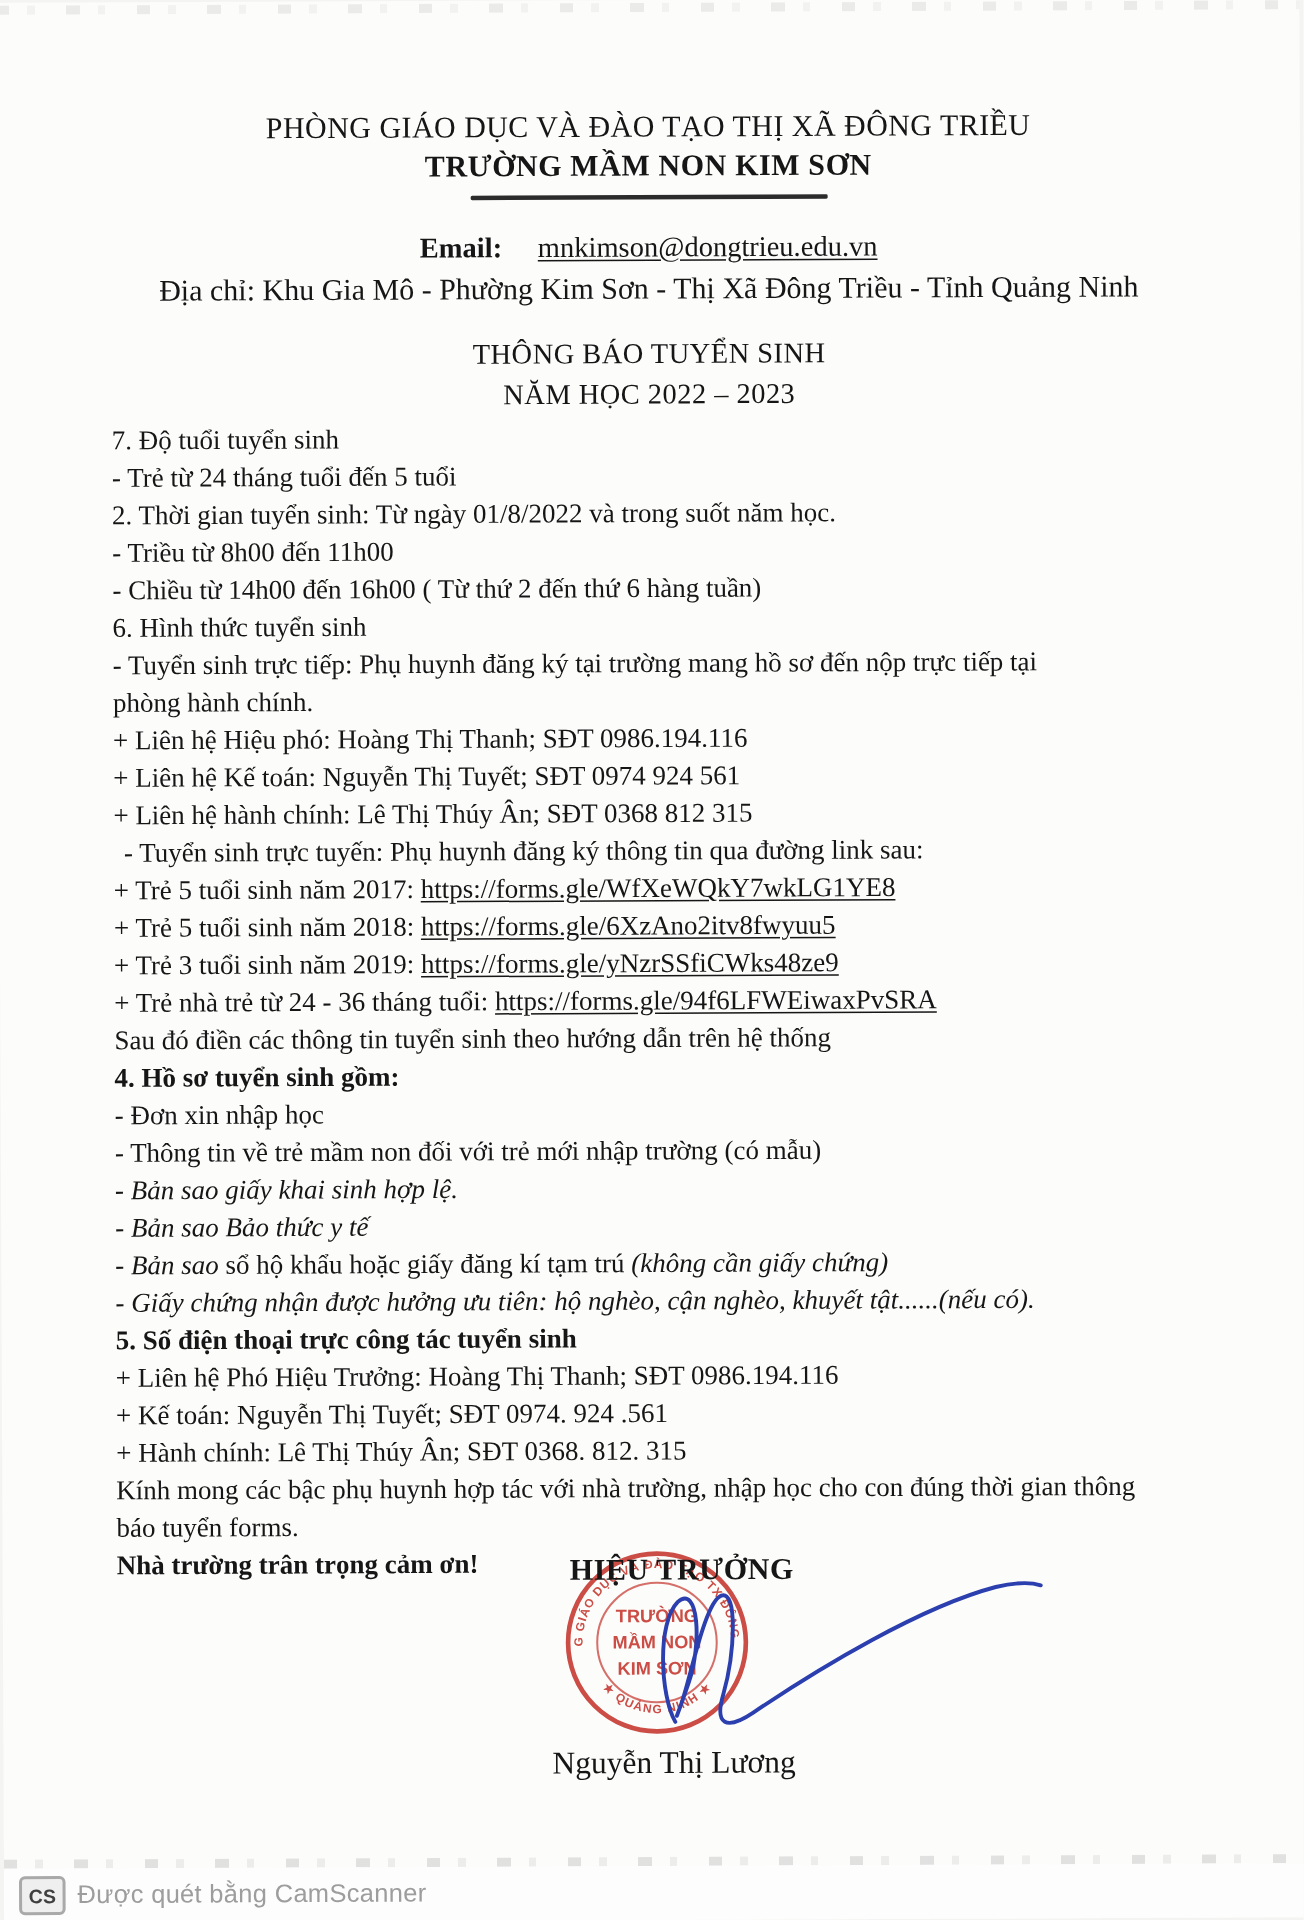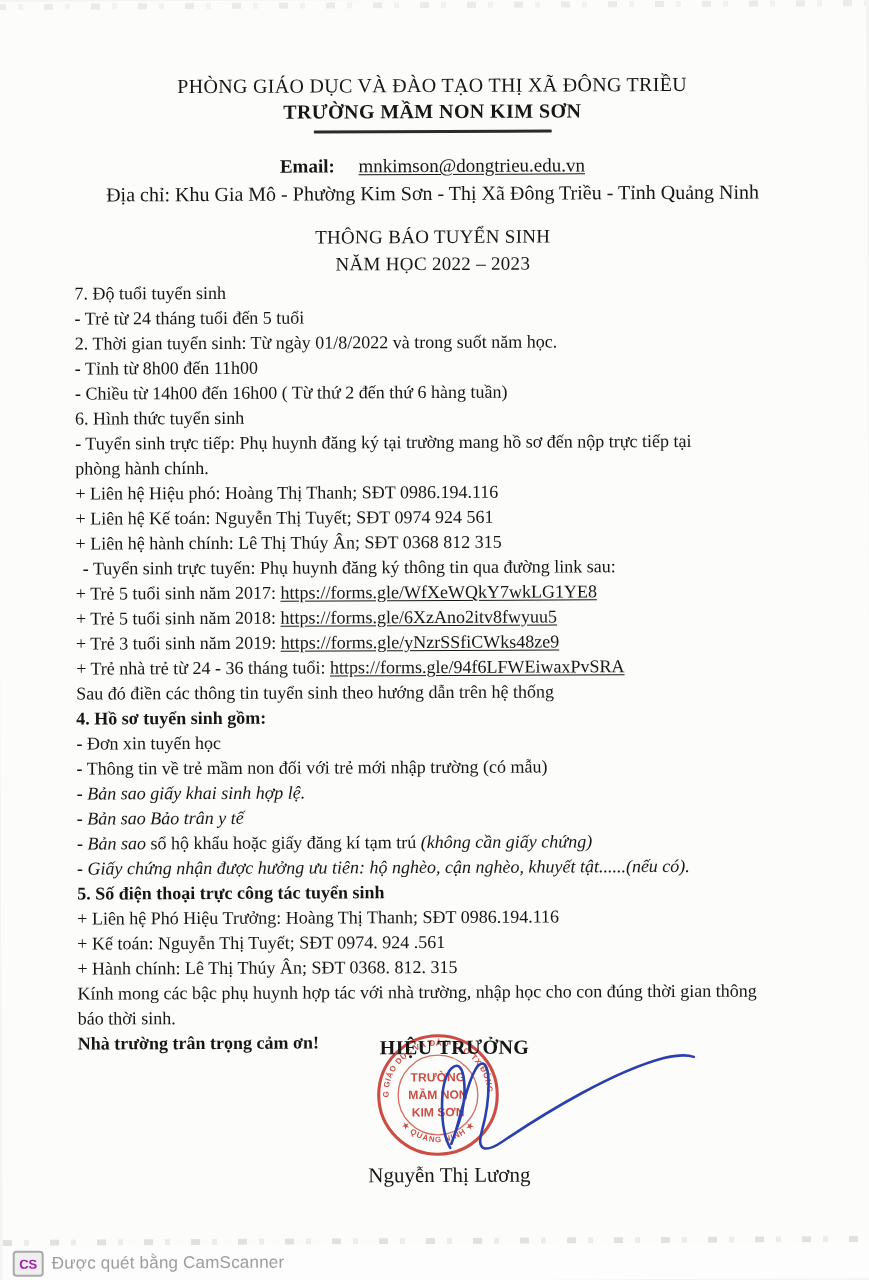--- a/index.html
+++ b/index.html
@@ -46,21 +46,21 @@
   .stamp{position:absolute;left:368px;top:1027px;width:136px;height:136px;z-index:2;opacity:.88;}
   .signature{position:absolute;left:380px;top:1040px;width:330px;height:140px;z-index:3;}
 
   .footer{
     position:absolute;left:0;top:1244px;width:869px;height:36px;
     background:#fdfdfd;display:flex;align-items:center;
     font-family:"Liberation Sans","DejaVu Sans",sans-serif;
   }
   .cs-badge{
     margin-left:10px;width:27px;height:22px;border:2px solid #a9a9a9;border-radius:4px;
-    background:#efefef;color:#a21caf;font-weight:bold;font-size:13px;
+    background:#efefef;color:#404040;font-weight:bold;font-size:13px;
     display:flex;align-items:center;justify-content:center;flex:0 0 auto;
   }
   .cs-text{margin-left:8px;color:#9d9d9d;font-size:17px;letter-spacing:.2px;}
 </style>
 </head>
 <body>
 
 <div class="scan-page">
   <div class="noise-strip noise-top"></div>
 
@@ -78,47 +78,47 @@
 
     <div class="title">
       <div>THÔNG BÁO TUYỂN SINH</div>
       <div>NĂM HỌC 2022 – 2023</div>
     </div>
 
     <div class="body-lines">
         <div class="line"><span class="seg-regular">7. Độ tuổi tuyển sinh</span></div>
         <div class="line"><span class="seg-regular">- Trẻ từ 24 tháng tuổi đến 5 tuổi</span></div>
         <div class="line"><span class="seg-regular">2. Thời gian tuyển sinh: Từ ngày 01/8/2022 và trong suốt năm học.</span></div>
-        <div class="line"><span class="seg-regular">- Tỉnh từ 8h00 đến 11h00</span></div>
+        <div class="line"><span class="seg-regular">- Triều từ 8h00 đến 11h00</span></div>
         <div class="line"><span class="seg-regular">- Chiều từ 14h00 đến 16h00 ( Từ thứ 2 đến thứ 6 hàng tuần)</span></div>
         <div class="line"><span class="seg-regular">6. Hình thức tuyển sinh</span></div>
         <div class="line"><span class="seg-regular">- Tuyển sinh trực tiếp: Phụ huynh đăng ký tại trường mang hồ sơ đến nộp trực tiếp tại</span></div>
         <div class="line"><span class="seg-regular">phòng hành chính.</span></div>
         <div class="line"><span class="seg-regular">+ Liên hệ Hiệu phó: Hoàng Thị Thanh; SĐT 0986.194.116</span></div>
         <div class="line"><span class="seg-regular">+ Liên hệ Kế toán: Nguyễn Thị Tuyết; SĐT 0974 924 561</span></div>
         <div class="line"><span class="seg-regular">+ Liên hệ hành chính: Lê Thị Thúy Ân; SĐT 0368 812 315</span></div>
         <div class="line indent"><span class="seg-regular">- Tuyển sinh trực tuyến: Phụ huynh đăng ký thông tin qua đường link sau:</span></div>
         <div class="line"><span class="seg-regular">+ Trẻ 5 tuổi sinh năm 2017: </span><a href="#" class="seg-link">https://forms.gle/WfXeWQkY7wkLG1YE8</a></div>
         <div class="line"><span class="seg-regular">+ Trẻ 5 tuổi sinh năm 2018: </span><a href="#" class="seg-link">https://forms.gle/6XzAno2itv8fwyuu5</a></div>
         <div class="line"><span class="seg-regular">+ Trẻ 3 tuổi sinh năm 2019: </span><a href="#" class="seg-link">https://forms.gle/yNzrSSfiCWks48ze9</a></div>
         <div class="line"><span class="seg-regular">+ Trẻ nhà trẻ từ 24 - 36 tháng tuổi: </span><a href="#" class="seg-link">https://forms.gle/94f6LFWEiwaxPvSRA</a></div>
         <div class="line"><span class="seg-regular">Sau đó điền các thông tin tuyển sinh theo hướng dẫn trên hệ thống</span></div>
         <div class="line"><span class="seg-bold">4. Hồ sơ tuyển sinh gồm:</span></div>
-        <div class="line"><span class="seg-regular">- Đơn xin tuyến học</span></div>
+        <div class="line"><span class="seg-regular">- Đơn xin nhập học</span></div>
         <div class="line"><span class="seg-regular">- Thông tin về trẻ mầm non đối với trẻ mới nhập trường (có mẫu)</span></div>
         <div class="line"><span class="seg-italic">- Bản sao giấy khai sinh hợp lệ.</span></div>
-        <div class="line"><span class="seg-italic">- Bản sao Bảo trân y tế</span></div>
+        <div class="line"><span class="seg-italic">- Bản sao Bảo thức y tế</span></div>
         <div class="line"><span class="seg-italic">- Bản sao </span><span class="seg-regular">sổ hộ khẩu hoặc giấy đăng kí tạm trú </span><span class="seg-italic">(không cần giấy chứng)</span></div>
         <div class="line"><span class="seg-italic">- Giấy chứng nhận được hưởng ưu tiên: hộ nghèo, cận nghèo, khuyết tật......(nếu có).</span></div>
         <div class="line"><span class="seg-bold">5. Số điện thoại trực công tác tuyển sinh</span></div>
         <div class="line"><span class="seg-regular">+ Liên hệ Phó Hiệu Trưởng: Hoàng Thị Thanh; SĐT 0986.194.116</span></div>
         <div class="line"><span class="seg-regular">+ Kế toán: Nguyễn Thị Tuyết; SĐT 0974. 924 .561</span></div>
         <div class="line"><span class="seg-regular">+ Hành chính: Lê Thị Thúy Ân; SĐT 0368. 812. 315</span></div>
         <div class="line"><span class="seg-regular">Kính mong các bậc phụ huynh hợp tác với nhà trường, nhập học cho con đúng thời gian thông</span></div>
-        <div class="line"><span class="seg-regular">báo thời sinh.</span></div>
+        <div class="line"><span class="seg-regular">báo tuyển forms.</span></div>
         <div class="line"><span class="seg-bold">Nhà trường trân trọng cảm ơn!</span></div>
       </div>
   </div>
 
   <div class="sig-role">HIỆU TRƯỞNG</div>
 
   <svg class="stamp" viewBox="0 0 140 140" aria-hidden="true">
     <g fill="none" stroke="#c5352c">
       <circle cx="70" cy="70" r="61" stroke-width="3.2"></circle>
       <circle cx="70" cy="70" r="41" stroke-width="1.4" opacity="0.8"></circle>

